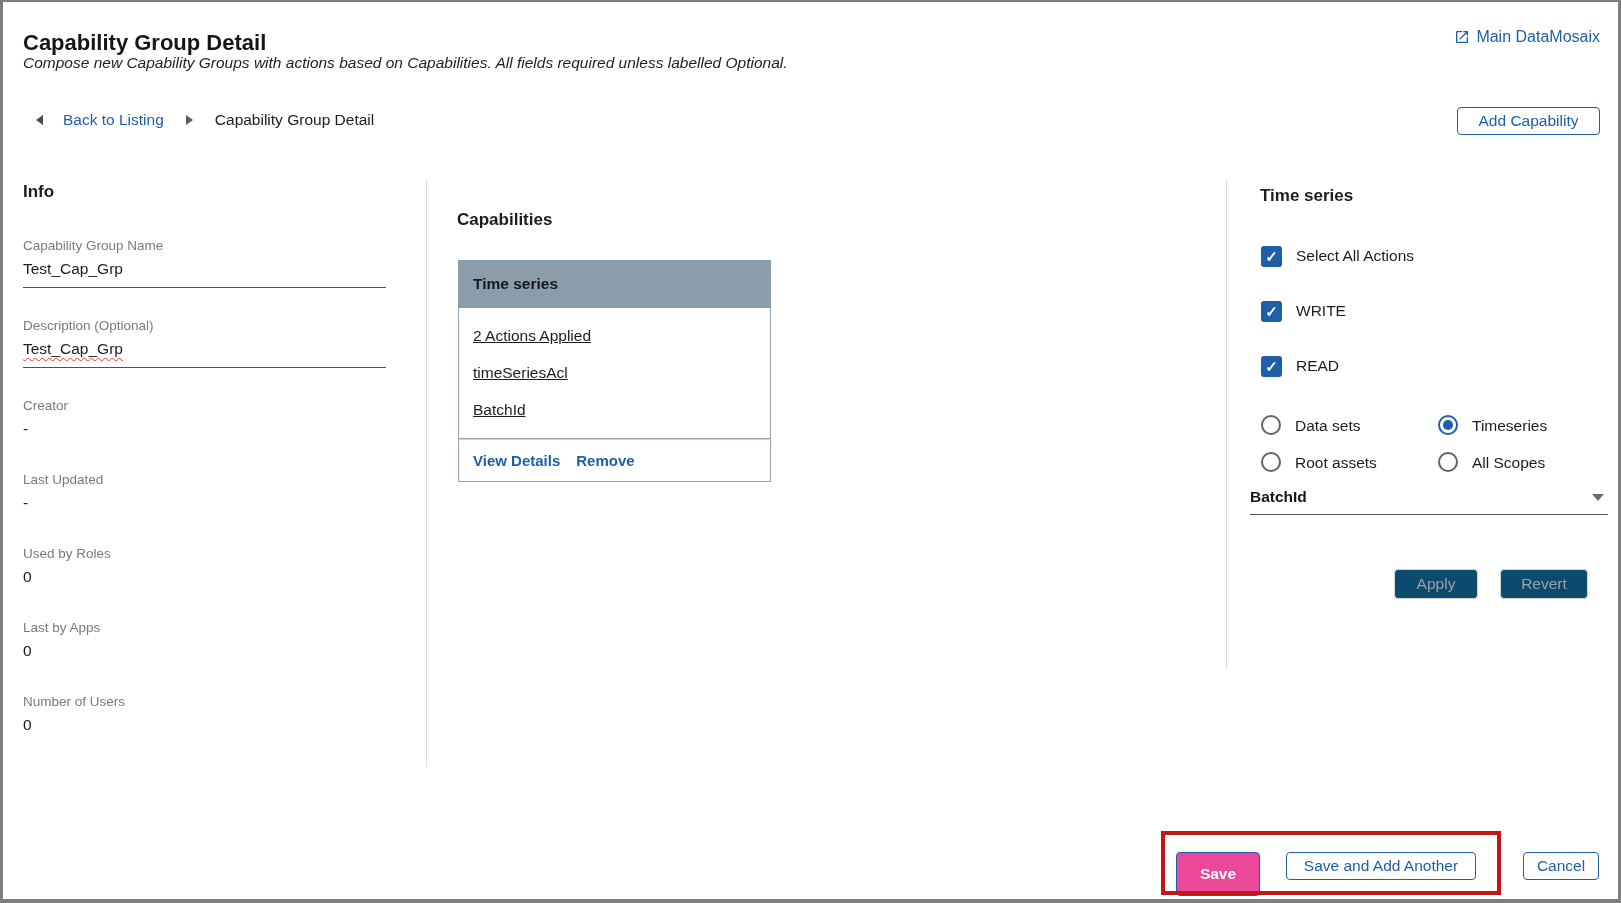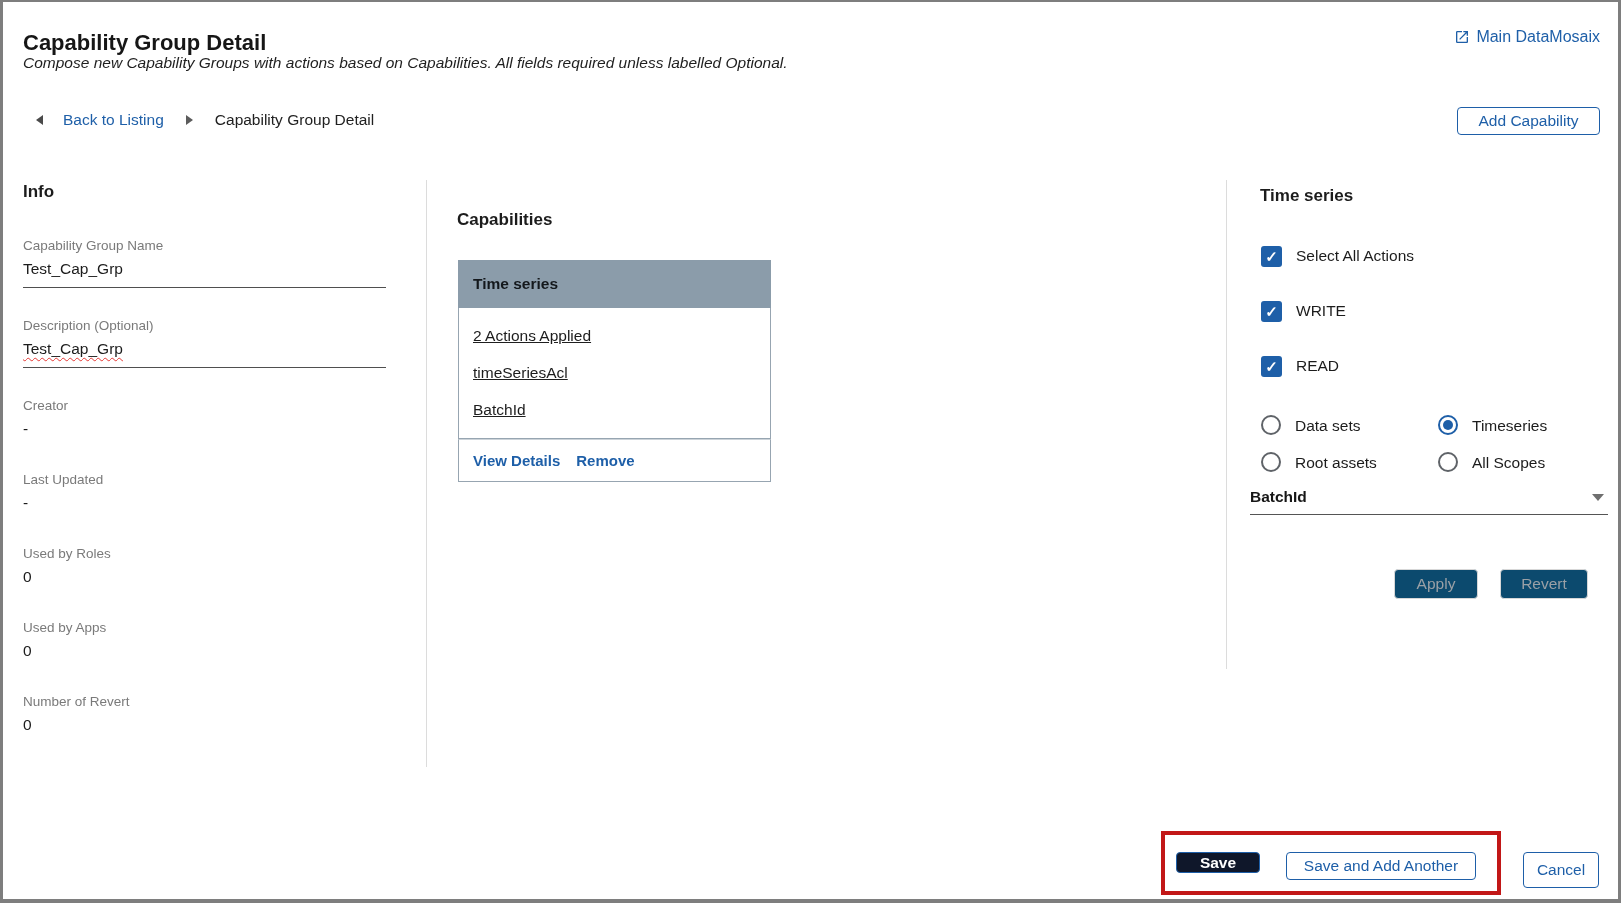--- a/index.html
+++ b/index.html
@@ -81,26 +81,26 @@
   .scope-value{font-size:15.5px;font-weight:bold;color:#161616;}
   .caret-down{width:0;height:0;border-left:6px solid transparent;border-right:6px solid transparent;
     border-top:7px solid #6f6f6f;margin-right:4px;}
   .apply-row{position:absolute;top:567px;right:30px;display:flex;gap:22px;}
   .btn-disabled{box-sizing:border-box;display:inline-flex;align-items:center;justify-content:center;
     background:#0c4a6e;border:1px solid #d7d7d7;border-radius:4px;color:#9aa0a6;
     font-size:15.5px;font-family:inherit;cursor:default;}
   .apply-btn{width:84px;height:30px;}
   .revert-btn{width:88px;height:30px;}
   
-  .save-btn{position:absolute;left:1173px;top:850px;width:84px;height:21px;box-sizing:border-box;
-    background:#0f172a;border:1px solid #1e5fa8;border-radius:4px;color:#fff;
+  .save-btn{position:absolute;left:1173px;top:850px;width:84px;height:44px;box-sizing:border-box;
+    background:#ec4899;border:1px solid #1e5fa8;border-radius:4px;color:#fff;
     font-size:15.5px;font-weight:bold;font-family:inherit;cursor:pointer;
     display:inline-flex;align-items:center;justify-content:center;}
   .save-add-btn{position:absolute;left:1283px;top:850px;width:190px;height:28px;}
-  .cancel-btn{position:absolute;left:1520px;top:850px;width:76px;height:36px;}
+  .cancel-btn{position:absolute;left:1520px;top:850px;width:76px;height:28px;}
   .annotation-rect{position:absolute;left:1158px;top:829px;width:340px;height:64px;box-sizing:border-box;
     border:4px solid #c21717;pointer-events:none;}
 </style>
 </head>
 <body>
 
 <div class="page">
 
   <h1 class="page-title">Capability Group Detail</h1>
   <div class="page-subtitle">Compose new Capability Groups with actions based on Capabilities. All fields required unless labelled Optional.</div>
@@ -147,26 +147,26 @@
       <div class="field-label">Last Updated</div>
       <div class="field-value">-</div>
     </div>
 
     <div class="field">
       <div class="field-label">Used by Roles</div>
       <div class="field-value">0</div>
     </div>
 
     <div class="field">
-      <div class="field-label">Used by Apps</div>
+      <div class="field-label">Last by Apps</div>
       <div class="field-value">0</div>
     </div>
 
     <div class="field">
-      <div class="field-label">Number of Revert</div>
+      <div class="field-label">Number of Users</div>
       <div class="field-value">0</div>
     </div>
   </div>
 
   <h2 class="section-heading cap-heading">Capabilities</h2>
 
   <div class="cap-card">
     <div class="cap-card-header">Time series</div>
     <div class="cap-card-body">
       <div class="cap-card-row">2 Actions Applied</div>

